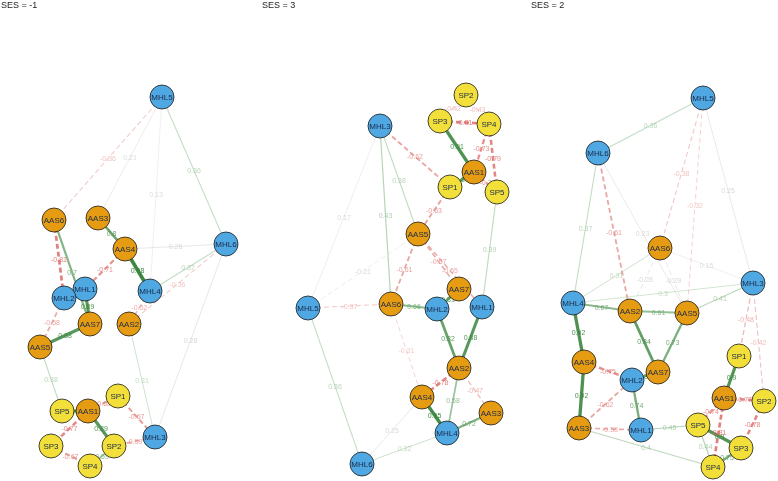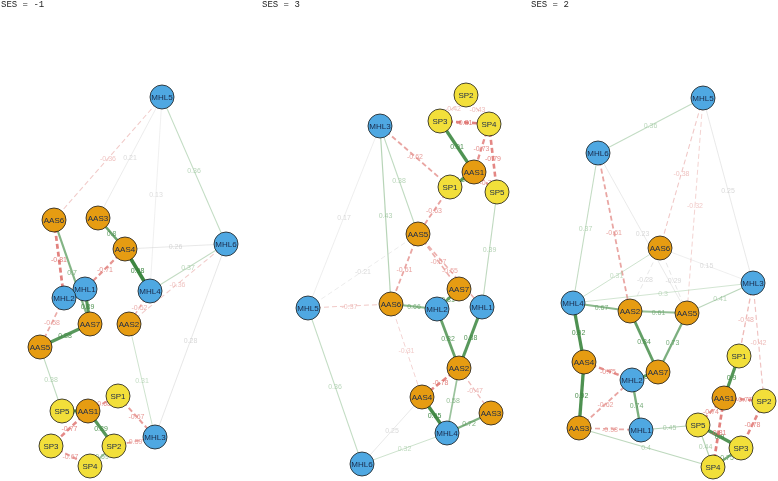--- a/index.html
+++ b/index.html
@@ -1,17 +1,17 @@
 <!DOCTYPE html>
 <html><head>
 <meta charset="utf-8">
 <style>
   html, body { margin: 0; padding: 0; background: #ffffff; }
   body { width: 778px; height: 481px; position: relative; overflow: hidden; font-family: "Liberation Sans", sans-serif; }
-  .panel-title { position: absolute; top: 0; font-size: 9px; color: #222; font-family: Liberation Mono, monospace; }
+  .panel-title { position: absolute; top: 0; font-size: 9px; color: #222; font-family: Liberation Sans, sans-serif; }
   svg.net { position: absolute; top: 0; left: 0; width: 778px; height: 481px; }
   .node circle { stroke: #1a1a1a; stroke-width: 0.8; }
   .node text { font-family: "Liberation Sans", sans-serif; font-size: 8px; text-anchor: middle; dominant-baseline: central; }
   .elabel { font-family: "Liberation Sans", sans-serif; font-size: 7px; text-anchor: middle; dominant-baseline: central; }
 </style>
 </head>
 <body>
 
 <div>
   <div class="panel-title" style="left:1px;">SES = -1</div>

